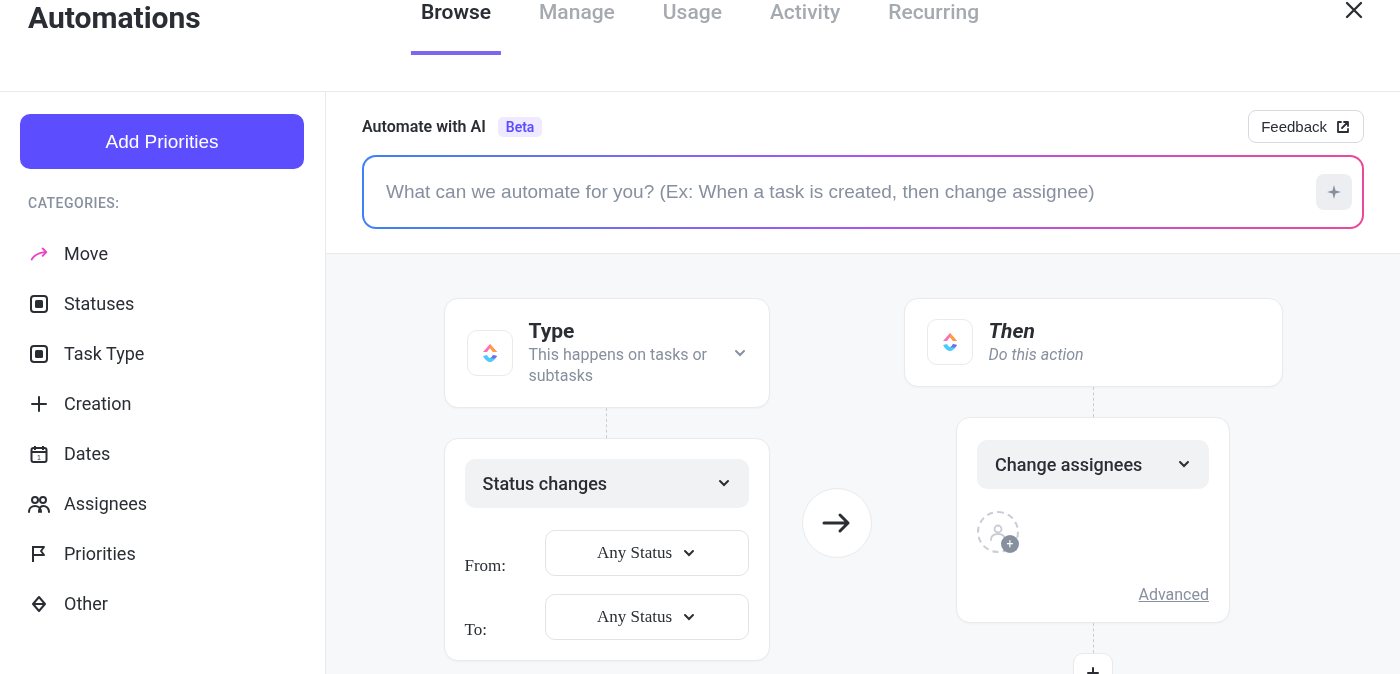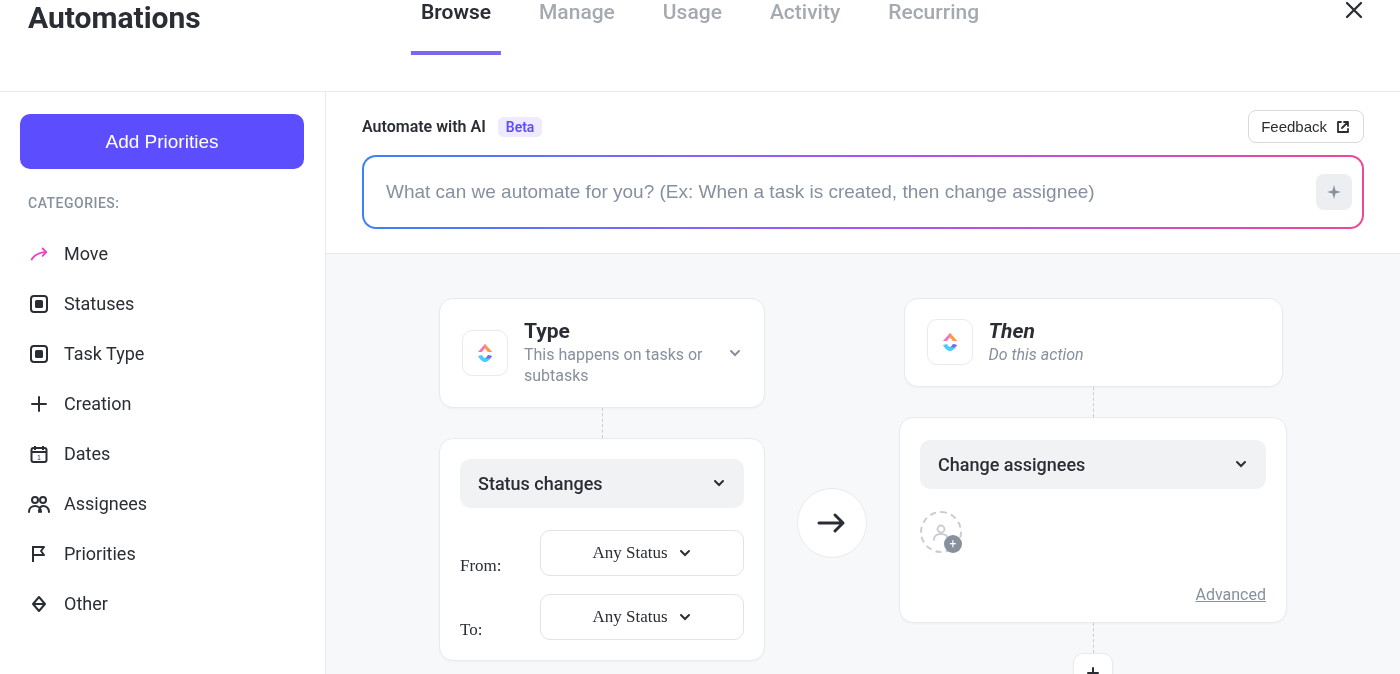--- a/index.html
+++ b/index.html
@@ -168,21 +168,21 @@
   flex:1; border:1px solid #e0e3e7; border-radius:10px; padding:12px 16px;
   display:flex; align-items:center; justify-content:center; gap:10px;
   font-size:17px; cursor:pointer;
 }
 .arrow-circle {
   width:70px; height:70px; border-radius:50%; border:1px solid #e8eaed;
   background:#fff; display:flex; align-items:center; justify-content:center;
   margin-top:190px;
 }
 .then-card { width:379px; padding:20px 22px; display:flex; align-items:center; gap:16px;font-style:italic; }
-.action-card { width:388px; padding:22px 20px 18px; }
+.action-card { width:274px; padding:22px 20px 18px; }
 .assignee-circle {
   width:42px; height:42px; border-radius:50%; border:2px dashed #c9ccd4;
   display:flex; align-items:center; justify-content:center; position:relative;
 }
 .plus-badge {
   position:absolute; bottom:-2px; right:-2px; width:18px; height:18px; border-radius:50%;
   background:#87909e; color:#fff; display:flex; align-items:center; justify-content:center;
   font-size:12px;
 }
 .advanced-link { text-align:right; font-size:16px; color:#87909e; text-decoration:underline; margin-top:32px; cursor:pointer;}

